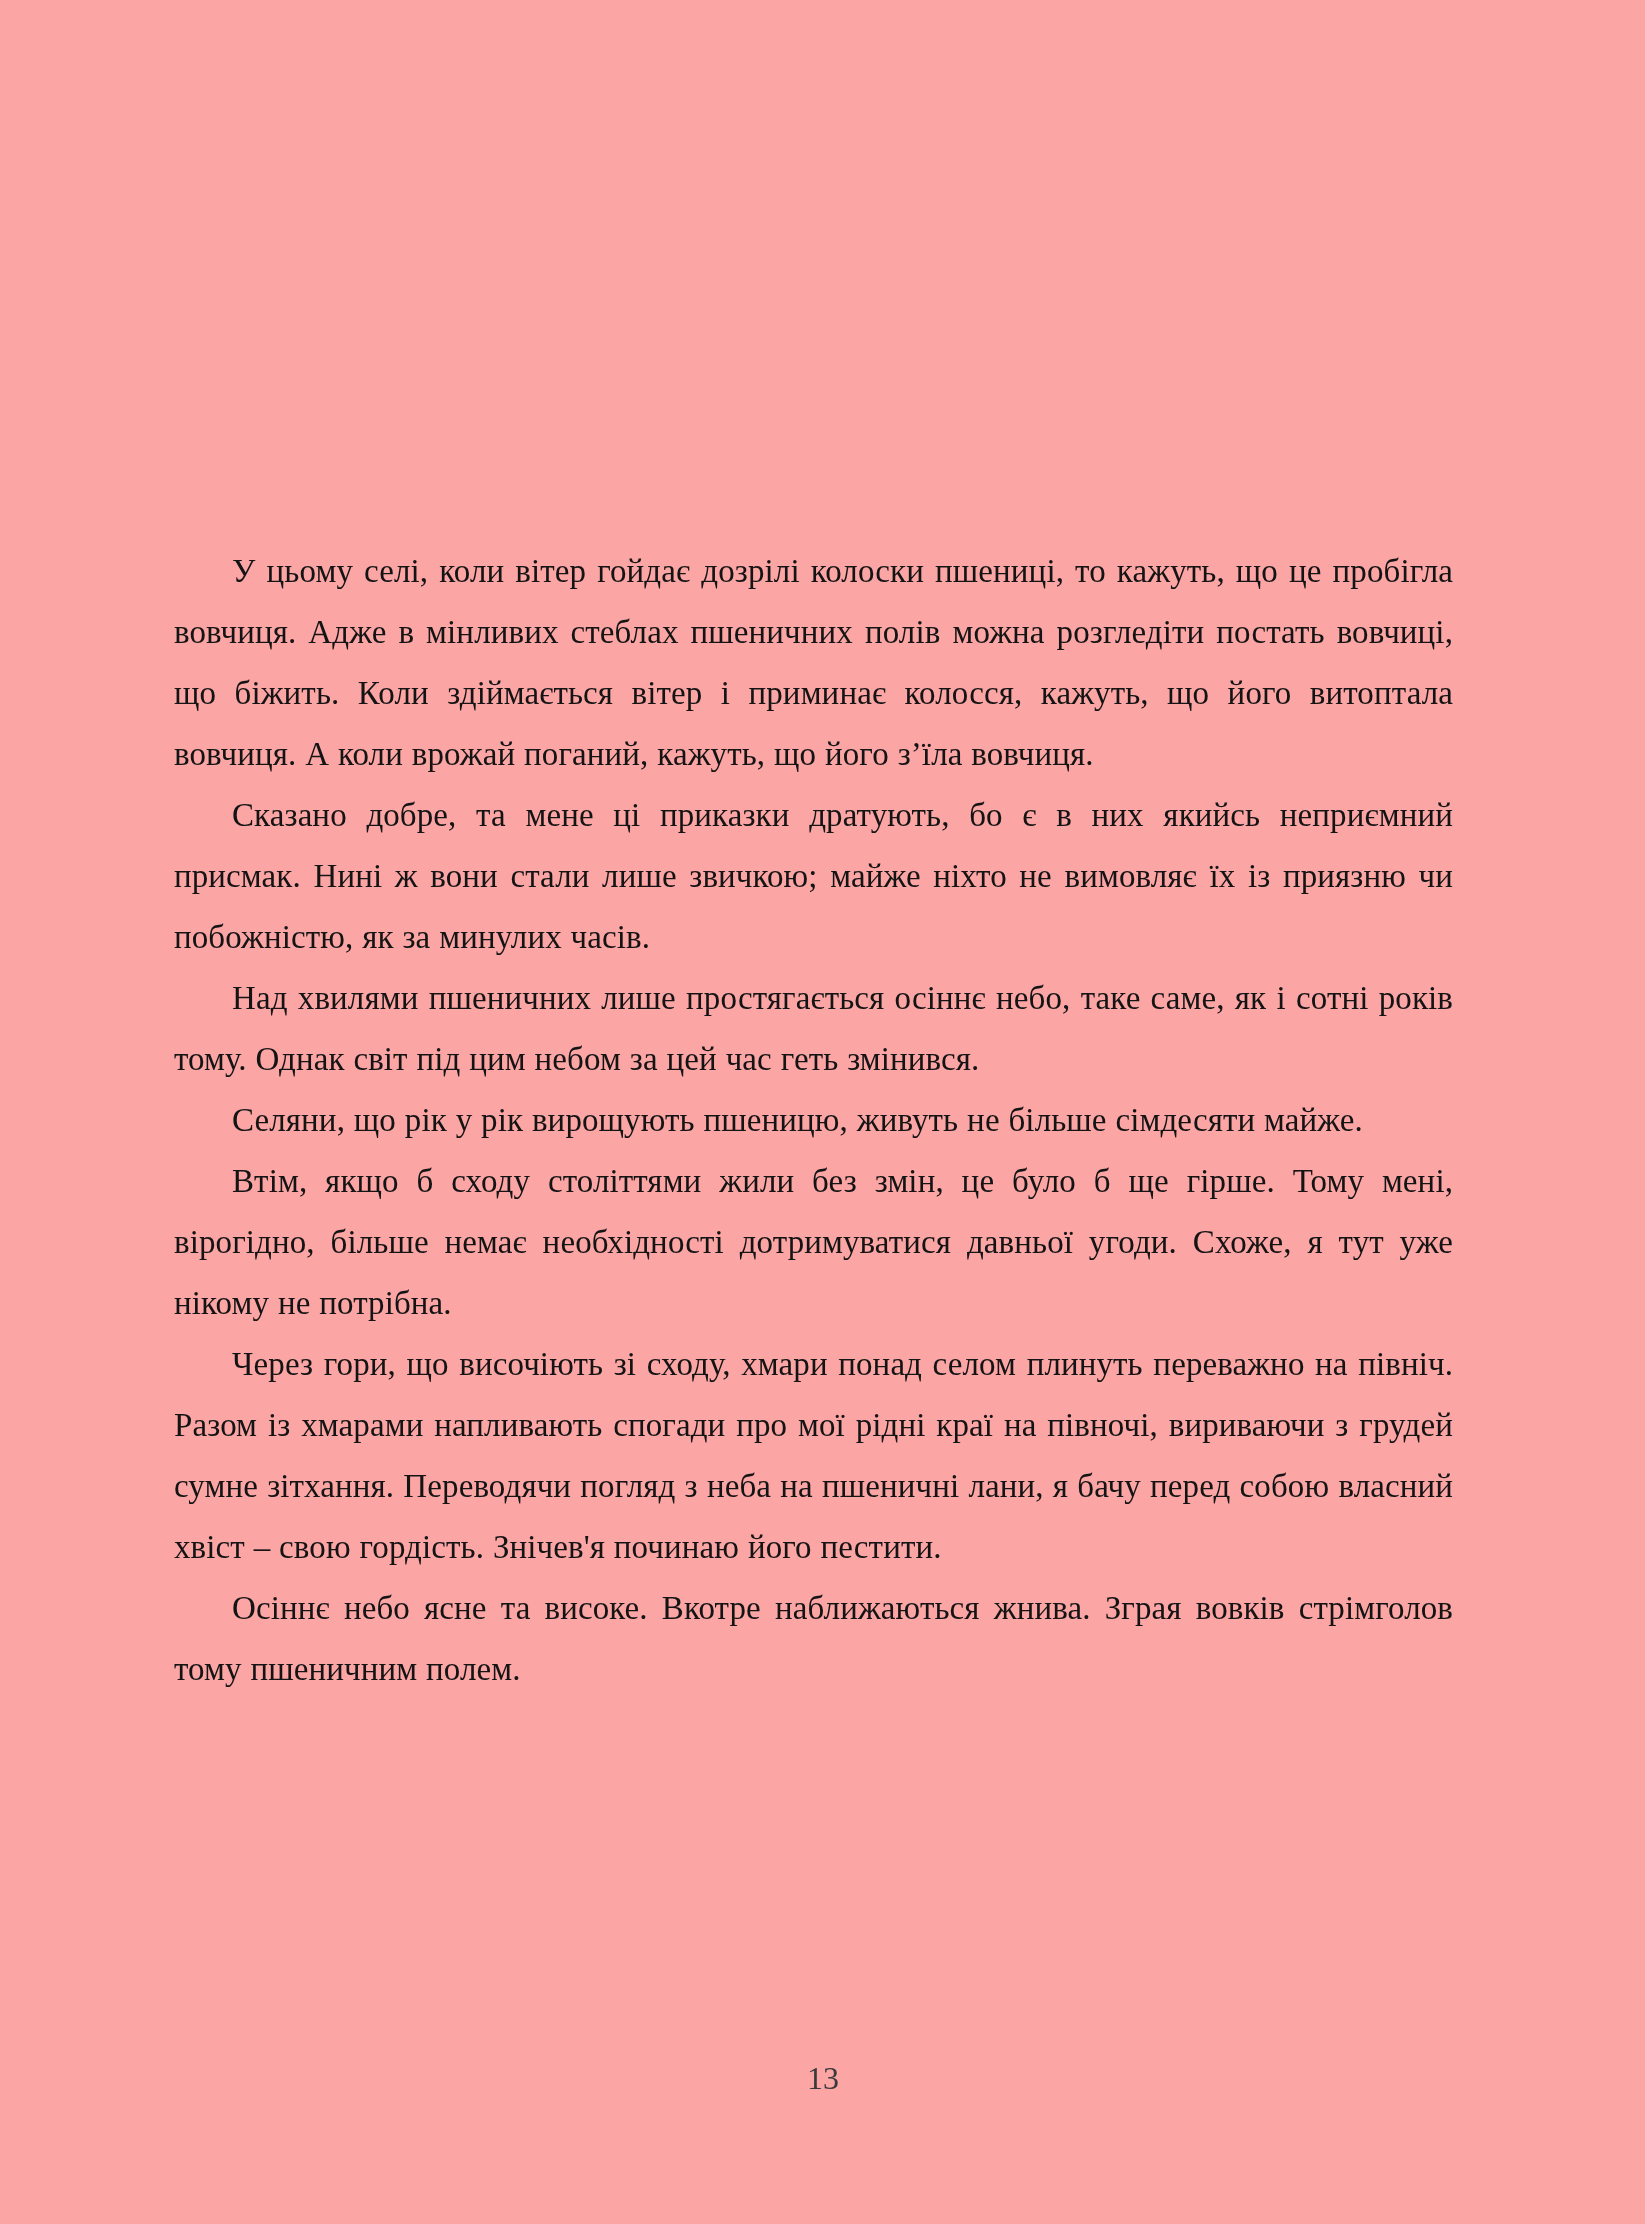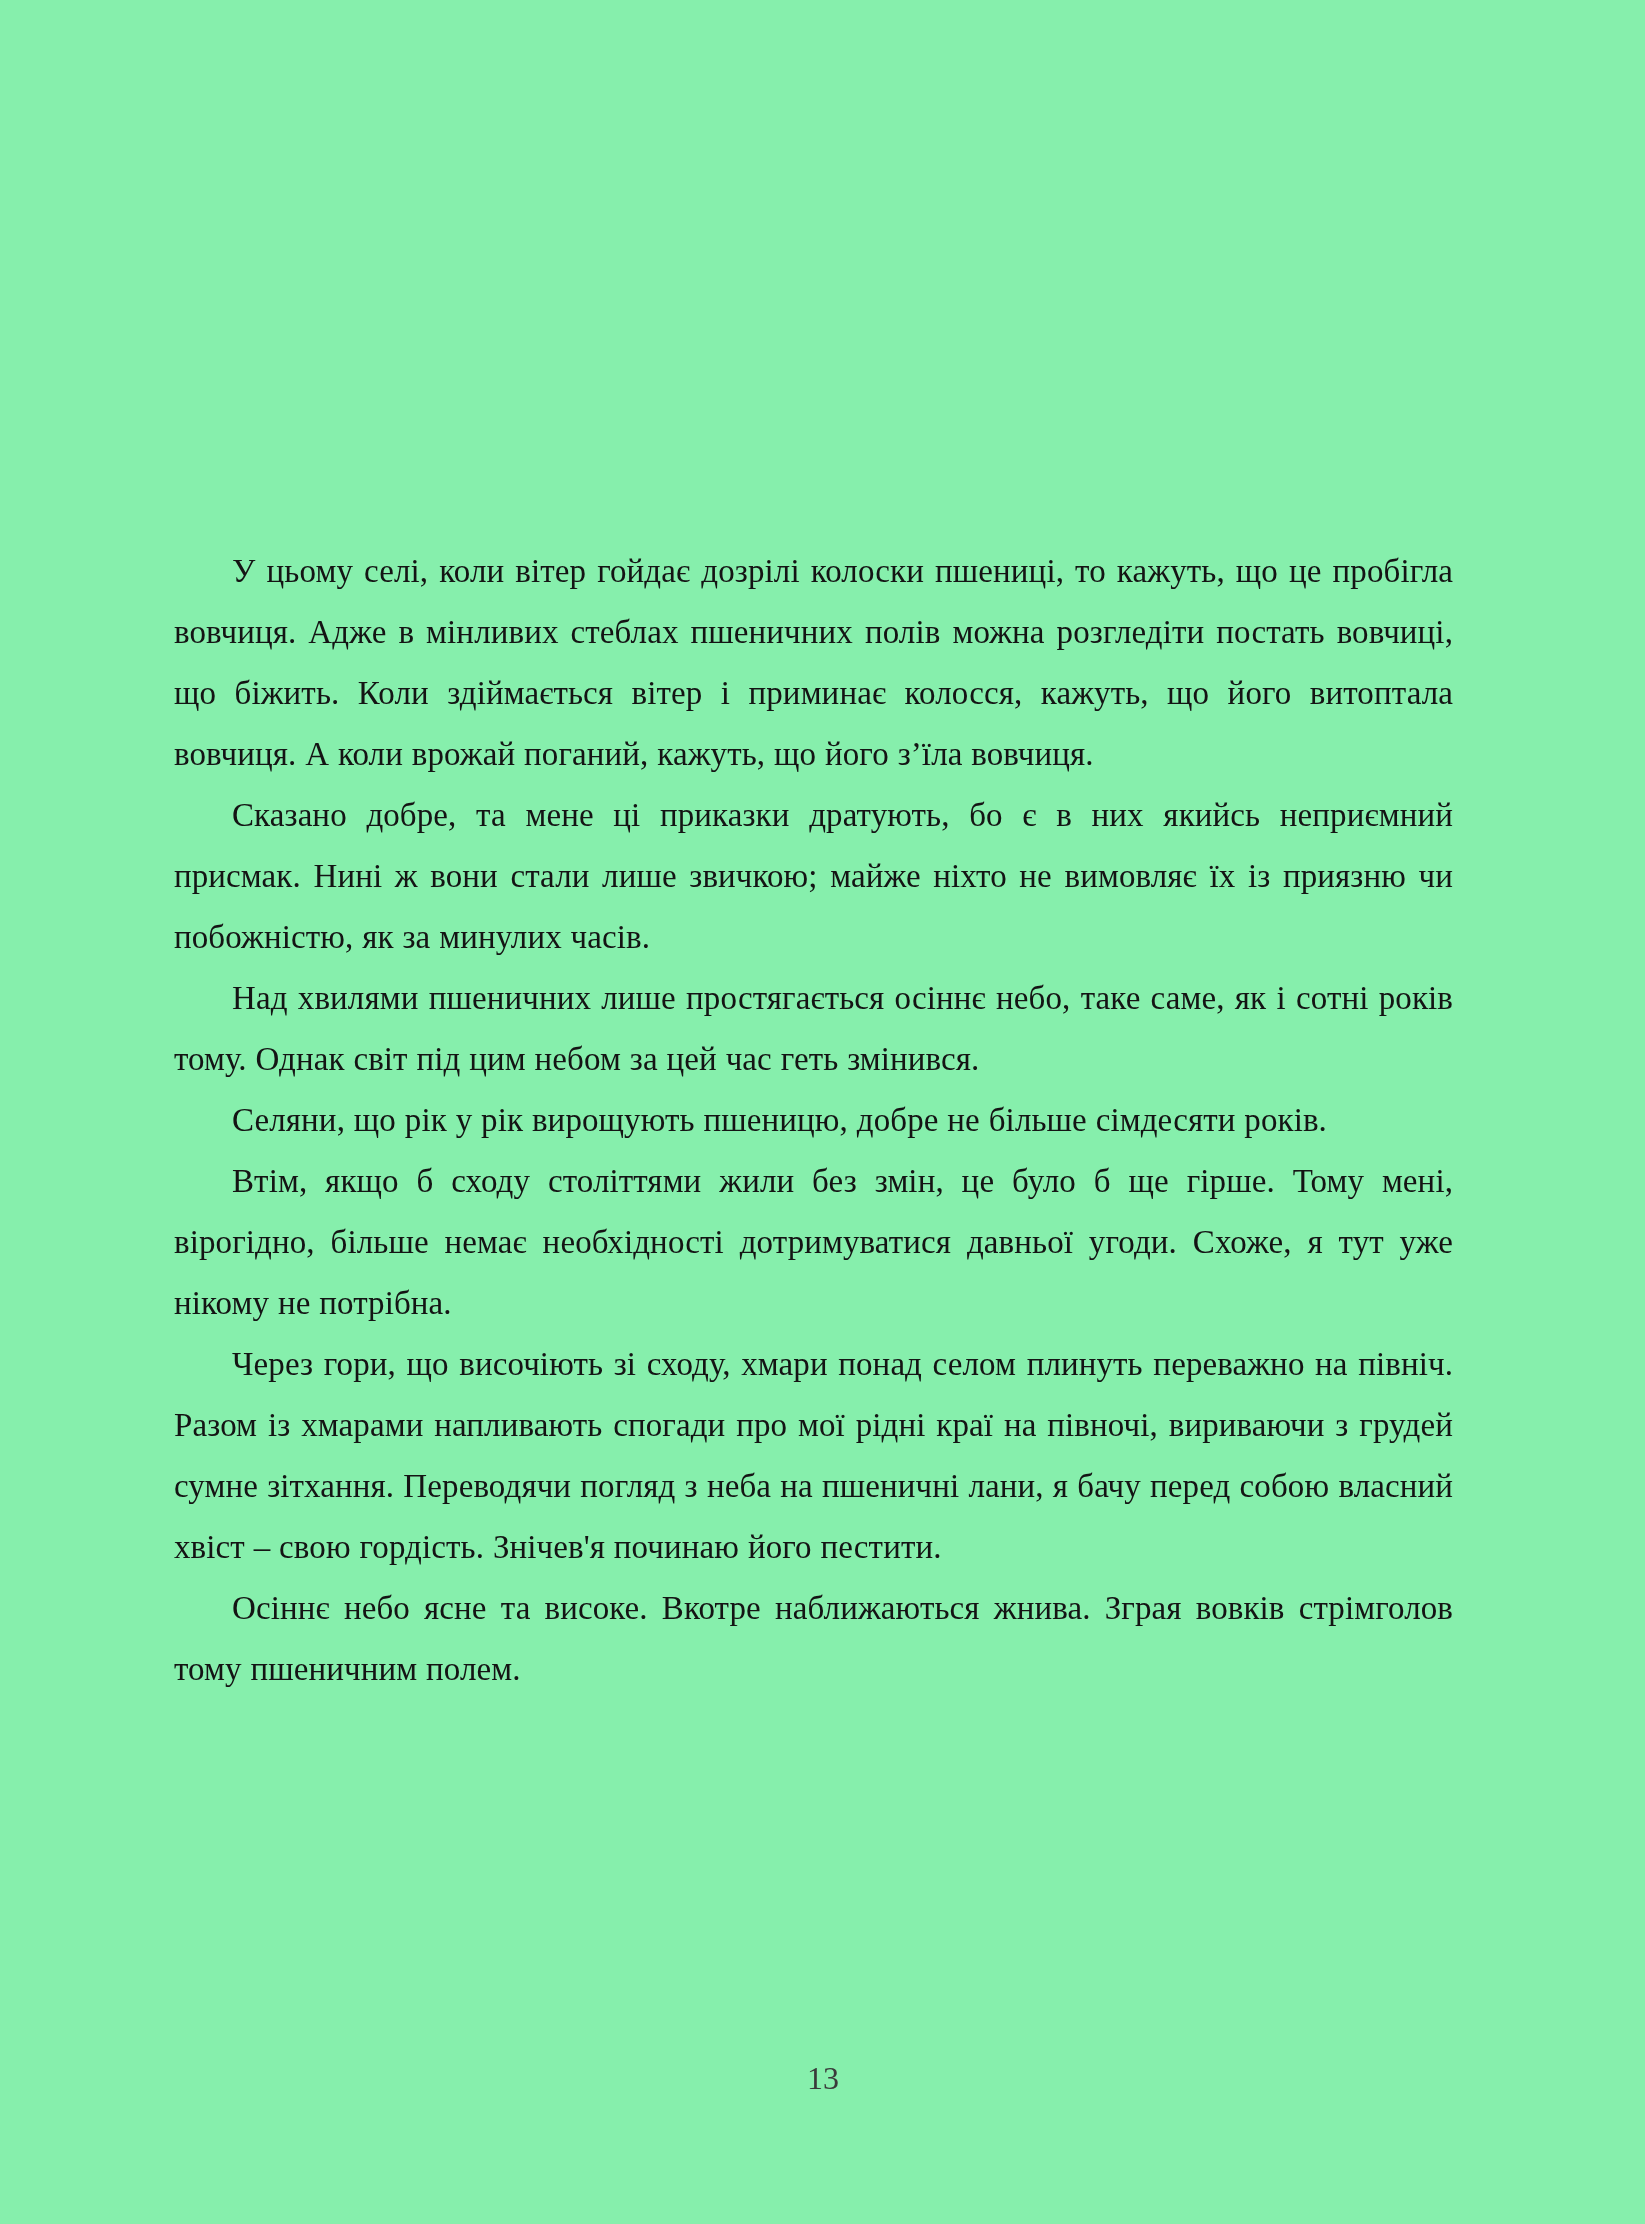--- a/index.html
+++ b/index.html
@@ -14,21 +14,21 @@
     position: relative;
     overflow: hidden;
     font-family: "Liberation Serif", "DejaVu Serif", serif;
     color: #111111;
     -webkit-font-smoothing: antialiased;
   }
 
   .page {
     position: absolute;
     inset: 0;
-    background: #86efac;
+    background: #fca5a5;
   }
 
   .text-block {
     position: absolute;
     left: 174px;
     top: 541px;
     width: 1279px;
   }
 
   .para {
@@ -63,21 +63,21 @@
 </style>
 </head>
 <body>
 
 <div class="page">
 
   <div class="text-block">
     <p class="para">У цьому селі, коли вітер гойдає дозрілі колоски пшениці, то кажуть, що це пробігла вовчиця. Адже в мінливих стеблах пшеничних полів можна розгледіти постать вовчиці, що біжить. Коли здіймається вітер і приминає колосся, кажуть, що його витоптала вовчиця. А коли врожай поганий, кажуть, що його з’їла вовчиця.</p>
     <p class="para">Сказано добре, та мене ці приказки дратують, бо є в них якийсь неприємний присмак. Нині ж вони стали лише звичкою; майже ніхто не вимовляє їх із приязню чи побожністю, як за минулих часів.</p>
     <p class="para">Над хвилями пшеничних лише простягається осіннє небо, таке саме, як і сотні років тому. Однак світ під цим небом за цей час геть змінився.</p>
-    <p class="para">Селяни, що рік у рік вирощують пшеницю, добре не більше сімдесяти років.</p>
+    <p class="para">Селяни, що рік у рік вирощують пшеницю, живуть не більше сімдесяти майже.</p>
     <p class="para">Втім, якщо б сходу століттями жили без змін, це було б ще гірше. Тому мені, вірогідно, більше немає необхідності дотримуватися давньої угоди. Схоже, я тут уже нікому не потрібна.</p>
     <p class="para">Через гори, що височіють зі сходу, хмари понад селом плинуть переважно на північ. Разом із хмарами напливають спогади про мої рідні краї на півночі, вириваючи з грудей сумне зітхання. Переводячи погляд з неба на пшеничні лани, я бачу перед собою власний хвіст – свою гордість. Знічев'я починаю його пестити.</p>
     <p class="para">Осіннє небо ясне та високе. Вкотре наближаються жнива. Зграя вовків стрімголов тому пшеничним полем.</p>
   </div>
 
   <div class="page-number">13</div>
 
 </div>
 
 

